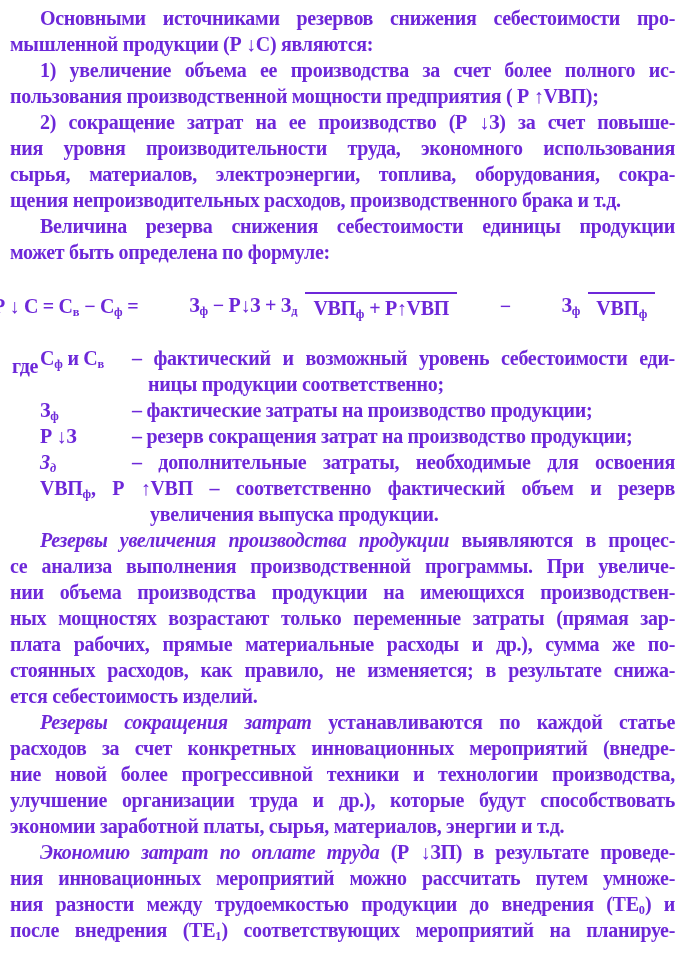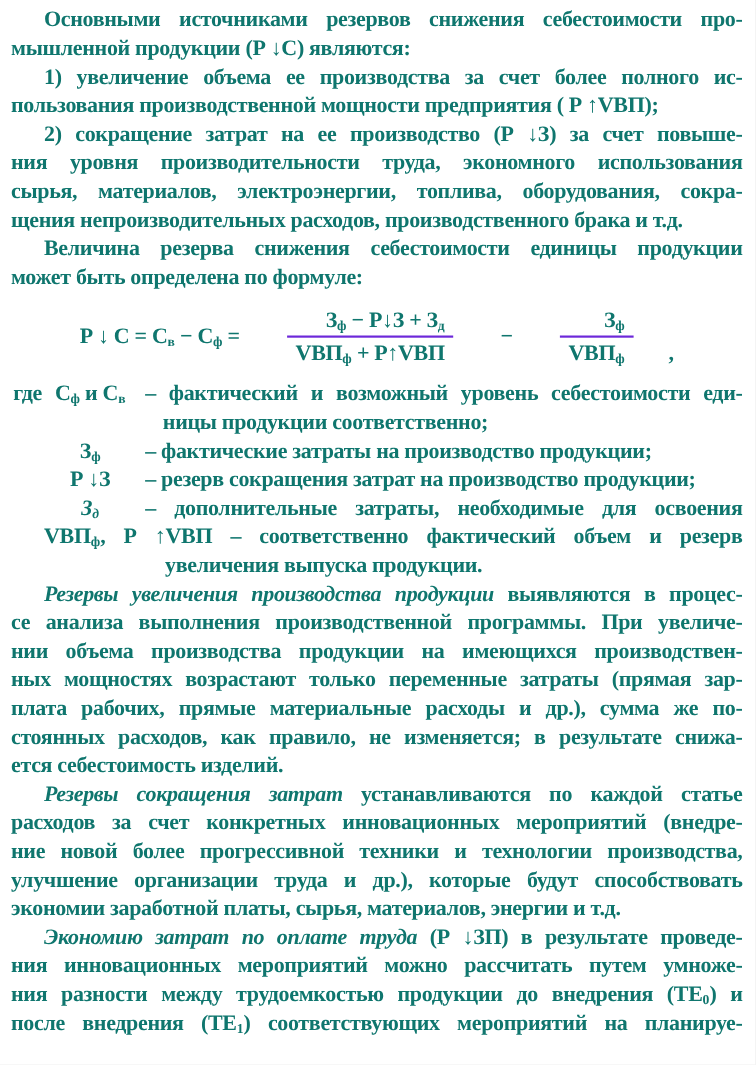--- a/index.html
+++ b/index.html
@@ -21,34 +21,34 @@
   .line.d1{padding-left:30px;}
   .line.d2{padding-left:140px;}
   .it{font-style:italic;}
   sub.sb{font-size:0.62em;line-height:0;vertical-align:-0.22em;letter-spacing:0;}
   
   .formula{
     display:flex;align-items:center;justify-content:center;
     min-height:78px;margin:2px 0 0 0;gap:28px;
   }
   .fseg{white-space:pre;line-height:26px;}
-  .frac{display:inline-flex;flex-direction:column;align-items:flex-end;margin:0 10px;}
+  .frac{display:inline-flex;flex-direction:row;align-items:flex-start;margin:0 10px;}
   .frac .num{line-height:26px;padding:0 8px 1px 8px;text-align:center;white-space:pre;}
   .frac .den{line-height:26px;padding:1px 8px 0 8px;border-top:2px solid #6d28d9;text-align:center;white-space:pre;}
   .comma{align-self:center;margin-top:30px;margin-left:-6px;}
   
   .def{display:flex;position:relative;padding-left:30px;}
-  .def .prefix{position:absolute;left:2px;top:0;line-height:26px;}
-  .def .term{flex:0 0 auto;line-height:26px;margin-right:8px;white-space:pre;text-align:center;}
+  .def .prefix{position:absolute;left:2px;top:8px;line-height:26px;}
+  .def .term{flex:0 0 auto;line-height:26px;margin-right:8px;white-space:pre;}
   .def .desc{flex:1 1 auto;min-width:0;}
 </style>
 </head>
 <body>
 
-<div class="page" id="doc" style="background: rgb(255, 255, 255); color: #0f766e;">
+<div class="page" id="doc" style="background: rgb(255, 255, 255); color: #6d28d9;">
     <div class="para">
       <div class="line ind"><span>Основными источниками резервов снижения себестоимости про-</span></div>
       <div class="line last"><span>мышленной продукции (Р ↓С) являются:</span></div>
     </div>
     <div class="para">
       <div class="line ind"><span>1) увеличение объема ее производства за счет более полного ис-</span></div>
       <div class="line last"><span>пользования производственной мощности предприятия ( Р ↑VВП);</span></div>
     </div>
     <div class="para">
       <div class="line ind"><span>2) сокращение затрат на ее производство (Р ↓З) за счет повыше-</span></div>

